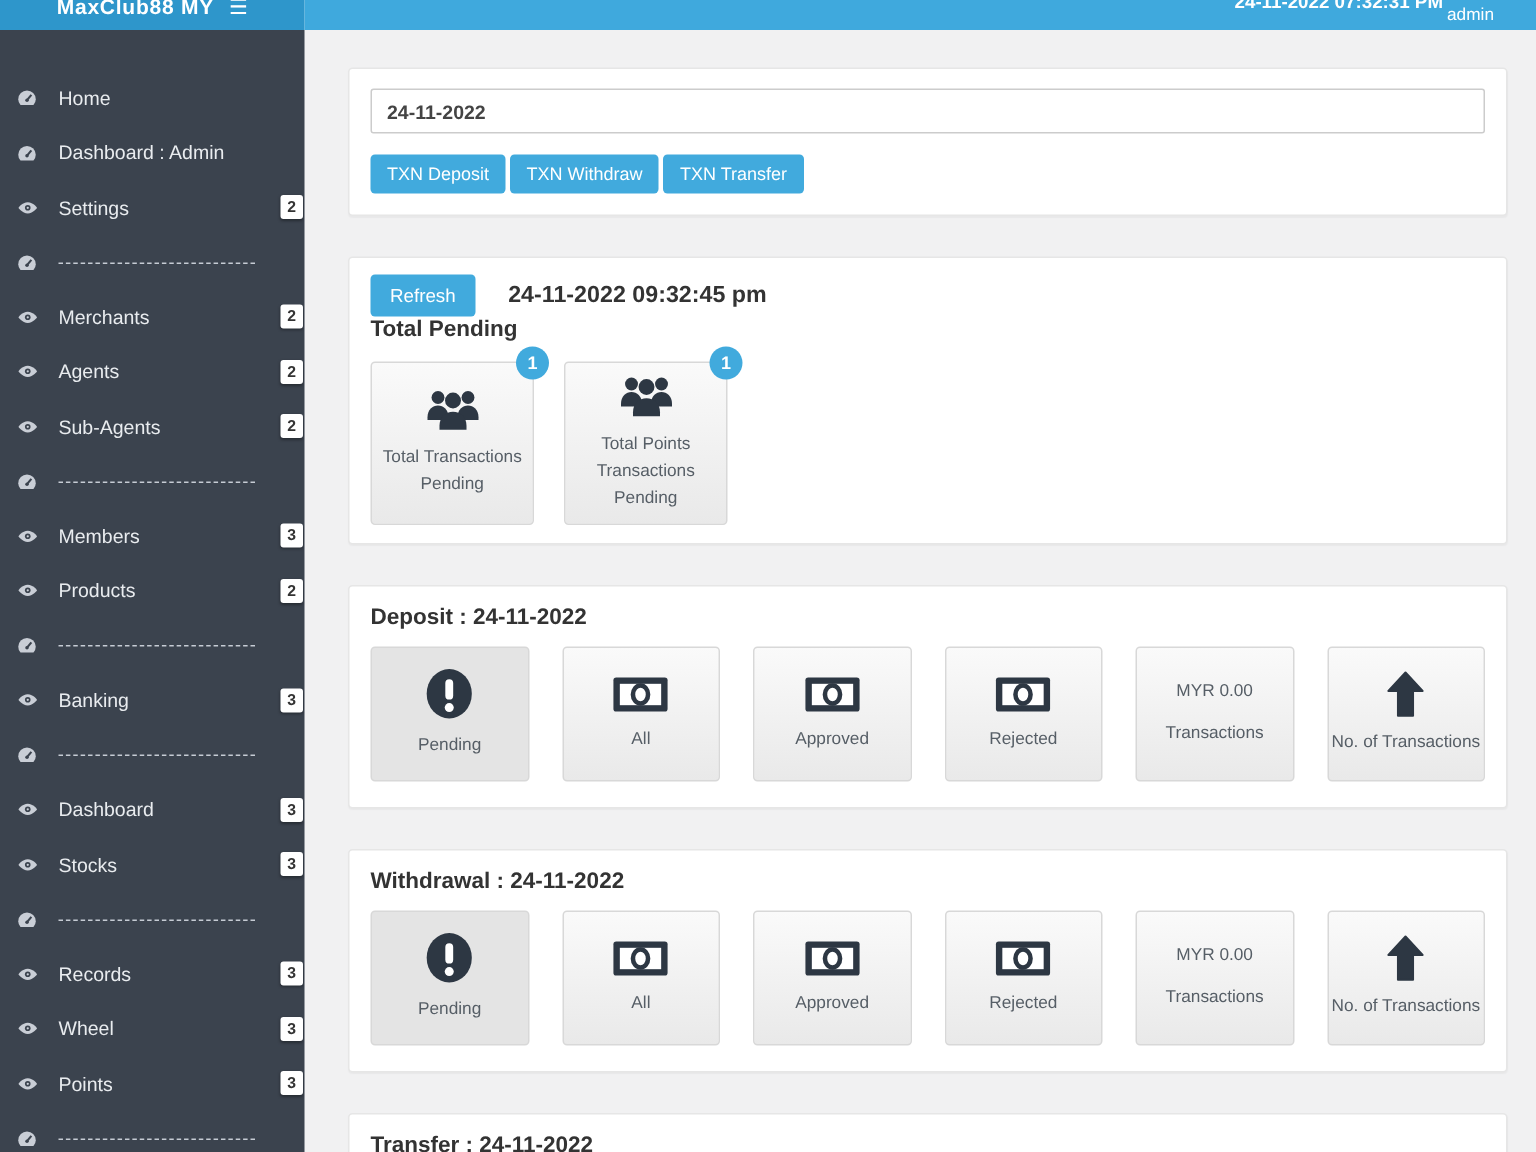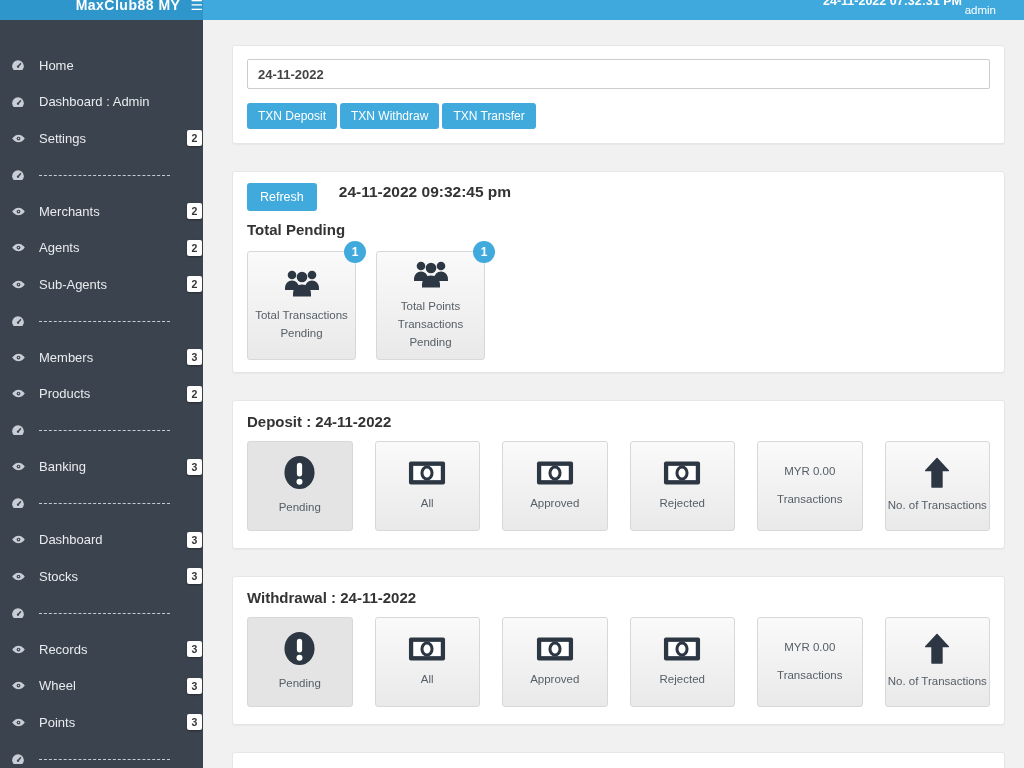--- a/index.html
+++ b/index.html
@@ -9,21 +9,21 @@
     font-family:"Liberation Sans",sans-serif;
     -webkit-font-smoothing:antialiased;
   }
   :root{
     --accent:#41aadd; --sidebar-bg:#3b434e; --brand-bg:#2e96cb;
     --topbar-bg:#3fa9dd; --icon-dark:#2d3743;
   }
   
   .header{position:absolute;top:0;left:0;right:0;height:20px;z-index:20;overflow:hidden}
   .brand{position:absolute;left:0;top:0;width:203px;height:20px;background:var(--brand-bg);
-    color:#fff;text-align:right;white-space:nowrap}
+    color:#fff;text-align:center;white-space:nowrap}
   .brand .ttl{font-size:14px;font-weight:bold;position:relative;top:-4px;letter-spacing:.5px}
   .brand .burger{font-size:14px;position:relative;top:-4px;margin-left:10px;cursor:pointer}
   .topbar{position:absolute;left:203px;right:0;top:0;height:21px;background:var(--topbar-bg)}
   .topbar .dt{position:absolute;right:62px;top:-6px;color:#fff;font-size:12.5px;font-weight:bold;white-space:nowrap}
   .topbar .usr{position:absolute;right:28px;top:4px;color:#fff;font-size:11.5px}
   
   .sidebar{position:absolute;top:20px;left:0;width:203px;bottom:0;background:var(--sidebar-bg);overflow:hidden}
   .sidebar ul{list-style:none;margin:0;padding:27px 0 0 0}
   .sidebar li{height:36.5px;display:flex;align-items:center;position:relative;
     padding-left:11px;color:#e9ecef;font-size:13px;cursor:pointer}
@@ -41,25 +41,25 @@
   .panel-title{font-size:15px;font-weight:bold;color:#333;margin:0}
   
   .filter-panel{padding:13px 14px 14px}
   .date-input{width:100%;box-sizing:border-box;height:30px;border:1px solid #ccc;border-radius:2px;
     padding:0 10px;font-size:13px;font-weight:bold;color:#444;font-family:"Liberation Sans",sans-serif;outline:none}
   .btn-row{margin-top:14px}
   .btn-blue{background:var(--accent);color:#fff;border:none;border-radius:3px;font-size:12px;
     padding:6px 11px;margin-right:3px;cursor:pointer;font-family:"Liberation Sans",sans-serif}
   
   .pending-panel{padding:11px 14px 12px}
-  .refresh-row{display:flex;align-items:flex-start}
+  .refresh-row{display:flex;align-items:center}
   .refresh-btn{background:var(--accent);color:#fff;border:none;border-radius:3px;font-size:12.5px;
     padding:7px 13px;cursor:pointer;font-family:"Liberation Sans",sans-serif}
   .timestamp{margin-left:22px;font-size:15.5px;font-weight:bold;color:#333}
-  .pending-panel .panel-title{margin-top:10px}
+  .pending-panel .panel-title{}
   .card-row{display:flex;margin-top:11px}
   .pending-panel .card-row{margin-top:13px}
   
   .card{border:1px solid #d8d8d8;border-radius:3px;background:linear-gradient(#fafafa,#e9e9e9);
     display:flex;flex-direction:column;align-items:center;justify-content:center;
     position:relative;cursor:pointer;text-align:center}
   .card.active{background:#e4e4e4}
   .card .icon{color:var(--icon-dark);display:flex;margin-bottom:9px}
   .card .lines{font-size:11.5px;color:#565e66;line-height:1.55}
   .card.no-icon .lines{line-height:2.4}

